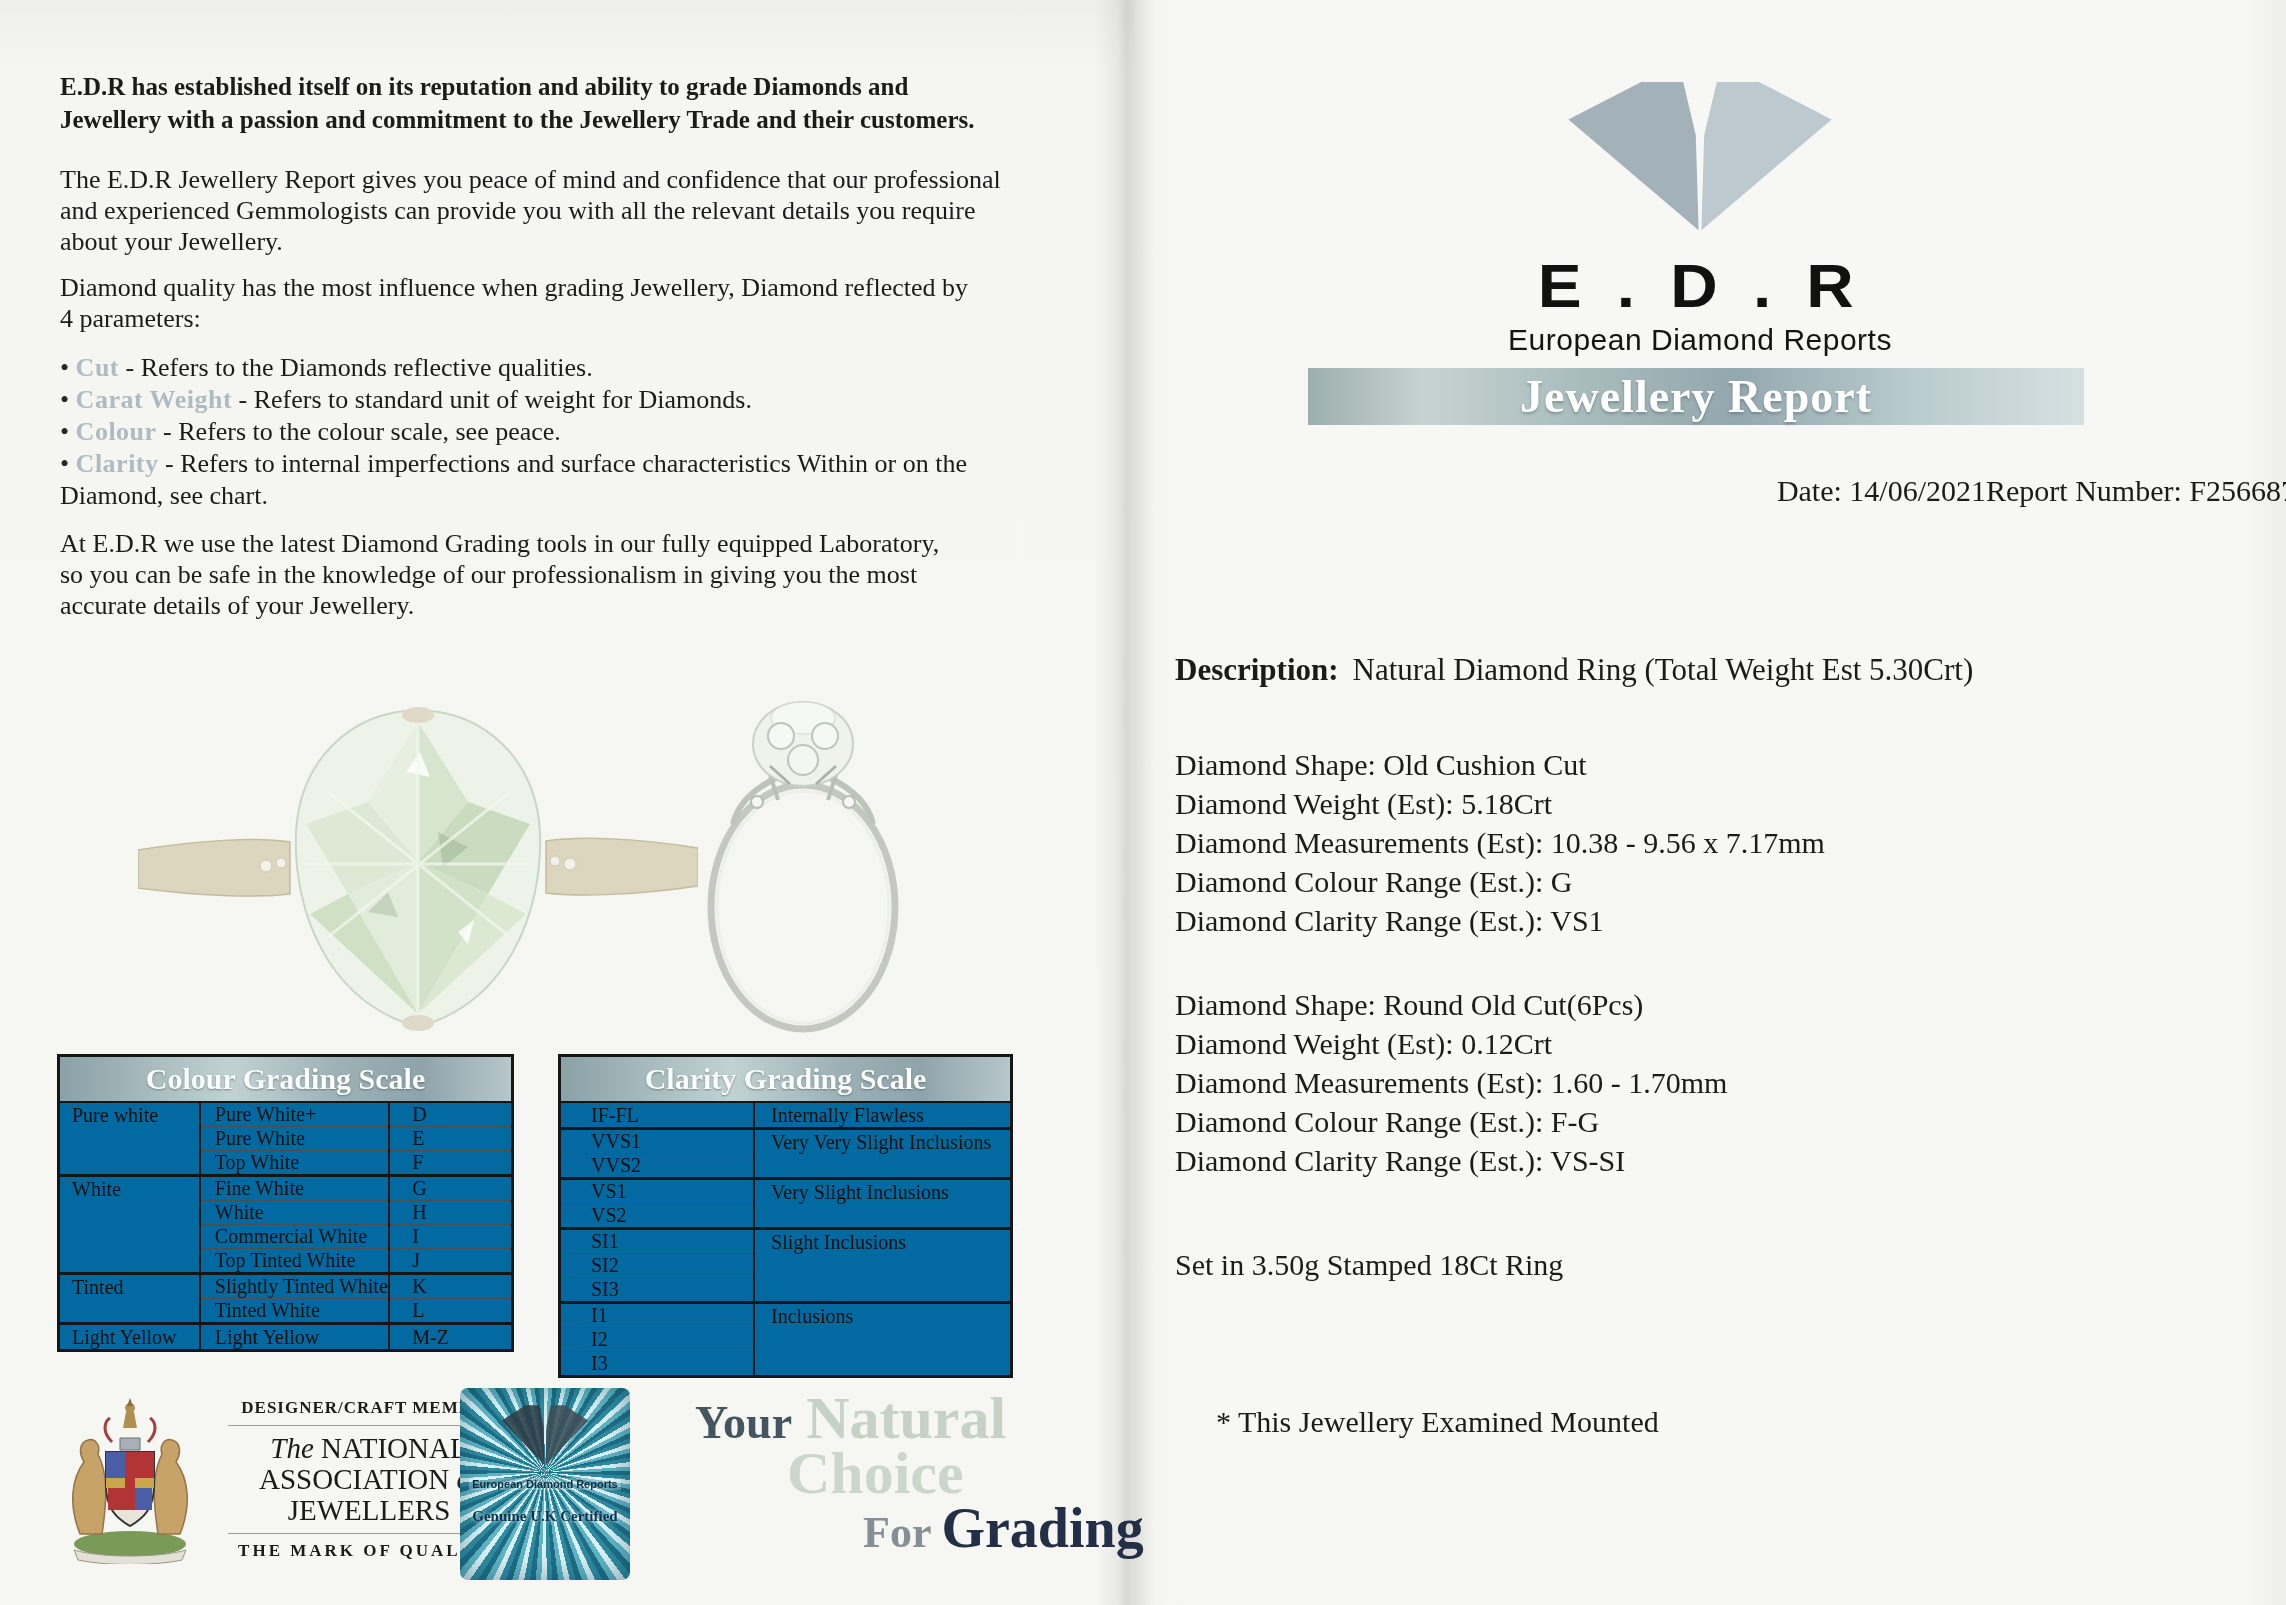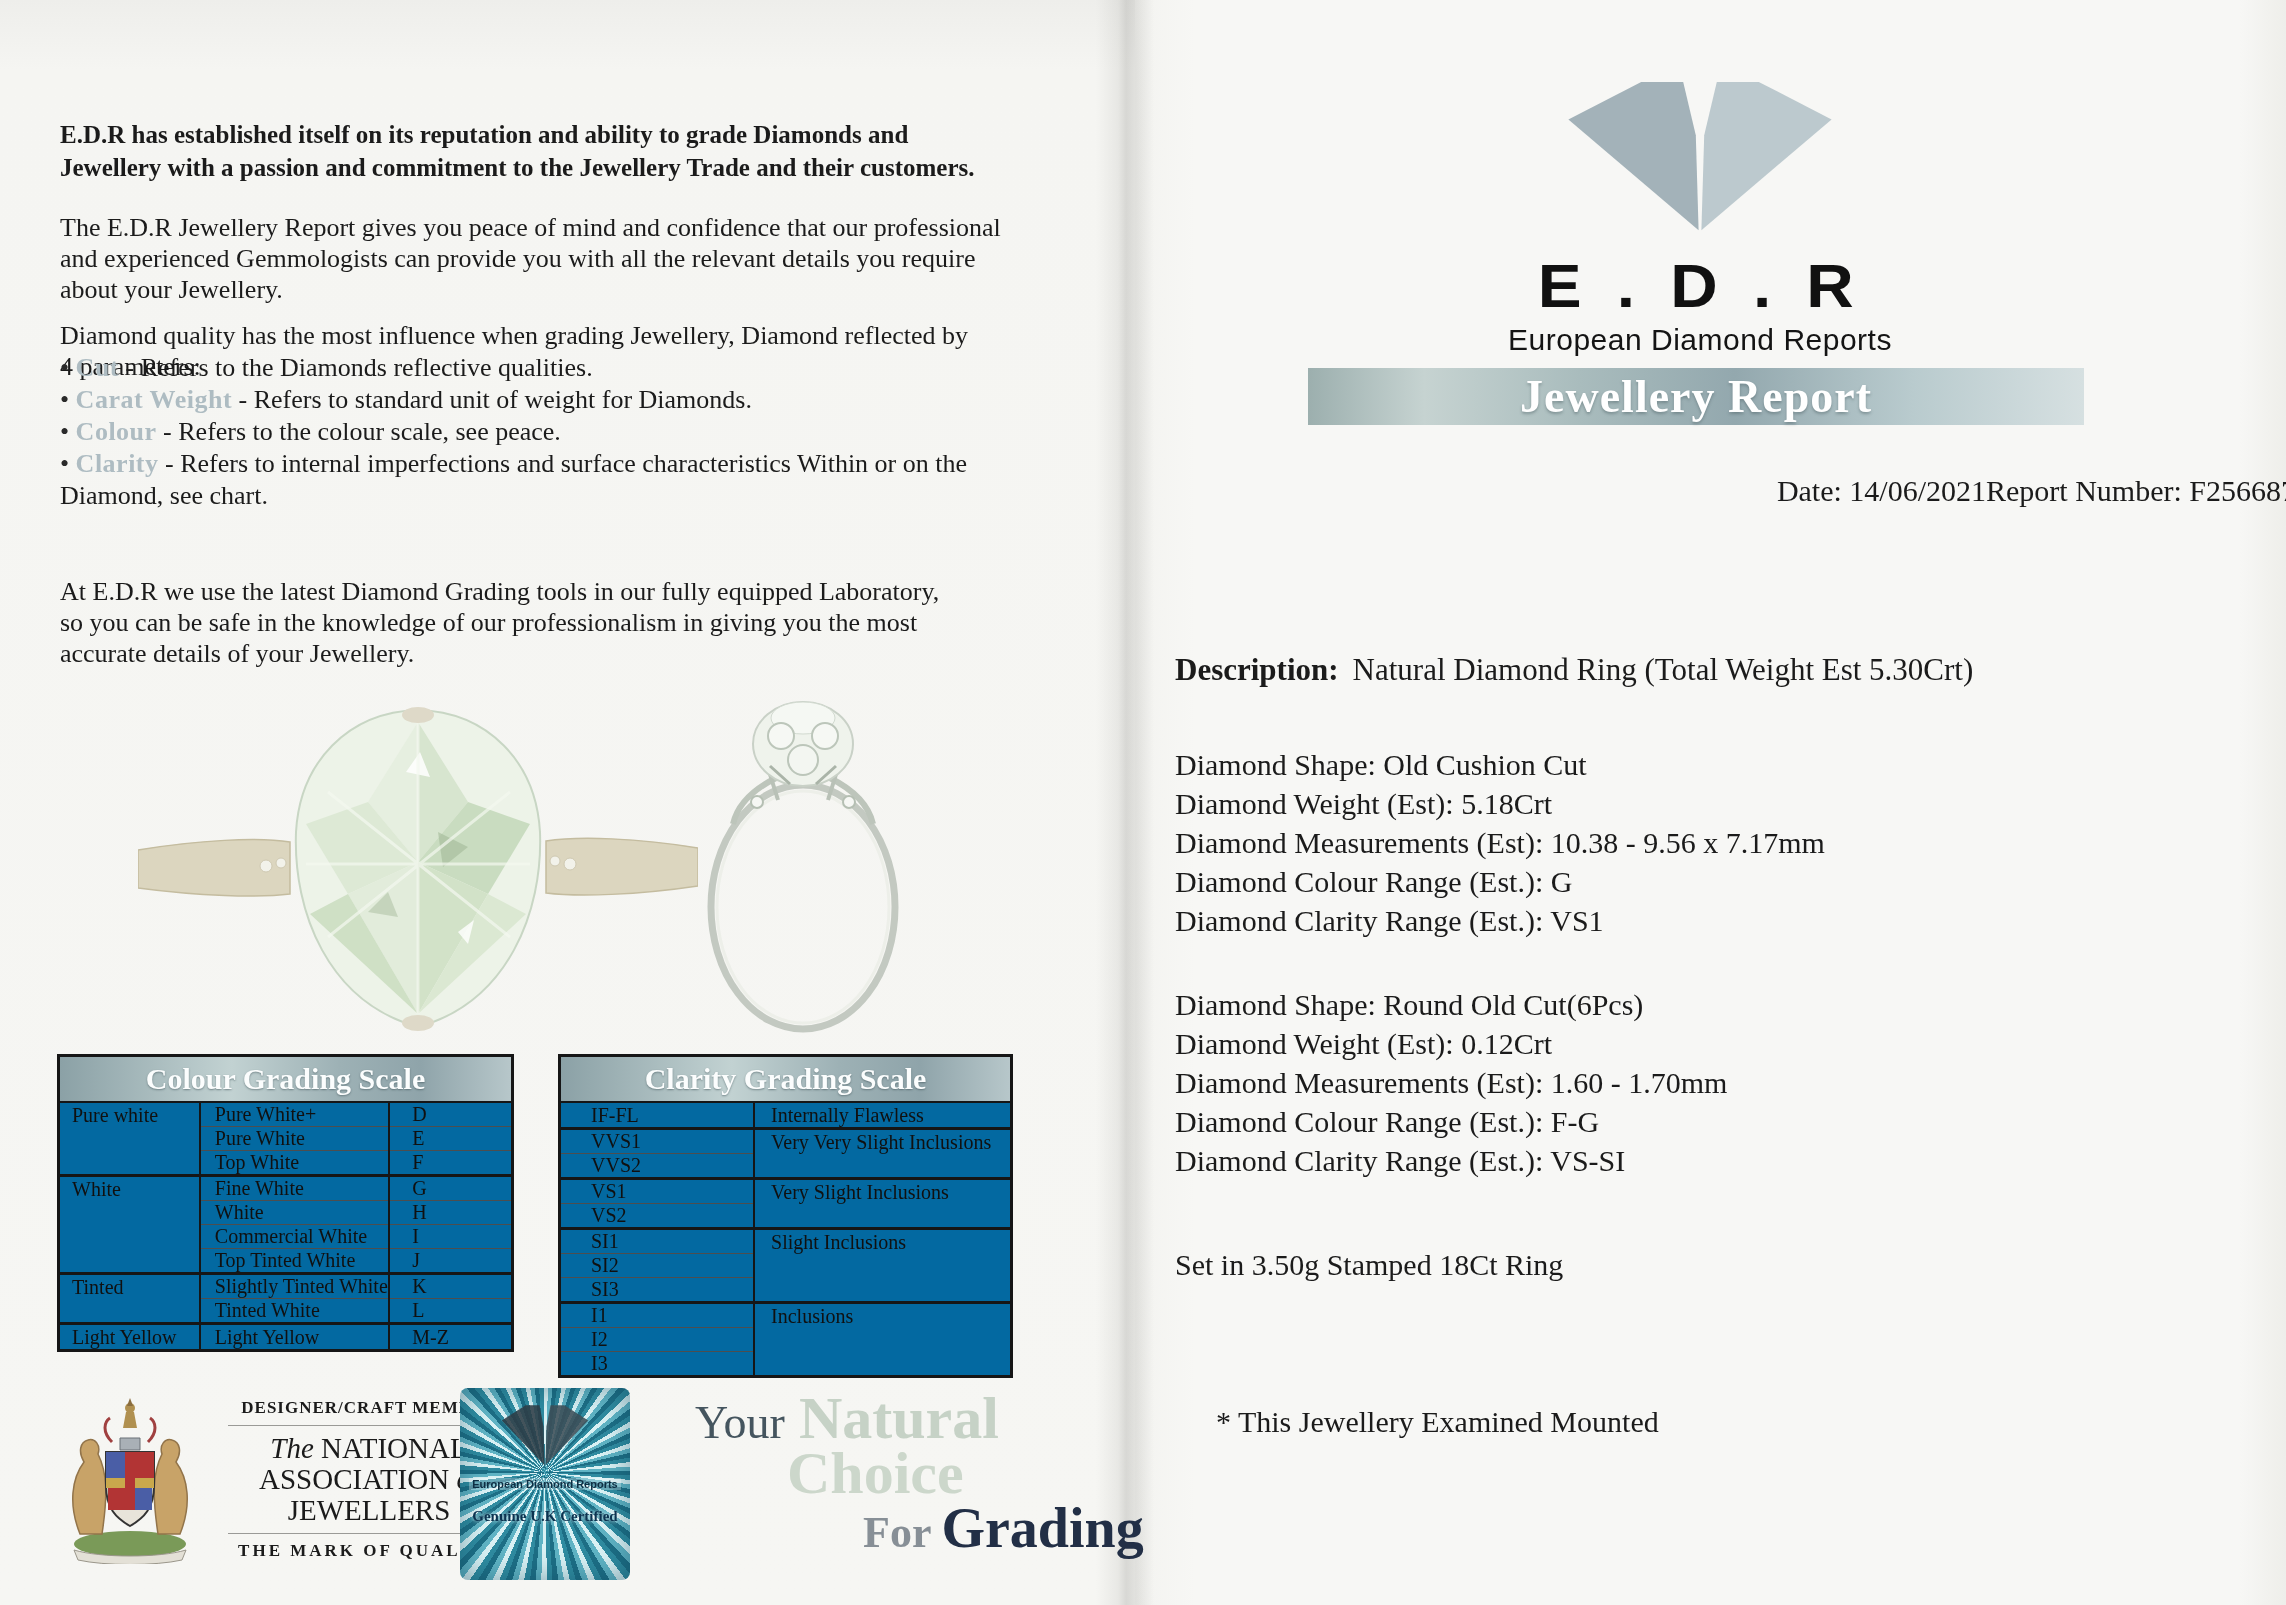--- a/index.html
+++ b/index.html
@@ -2,21 +2,21 @@
 <html><head>
 <meta charset="utf-8">
 <style>
   html,body{margin:0;padding:0;}
   body{
     width:2286px;height:1605px;position:relative;overflow:hidden;
     background:#f4f4f1;
     font-family:"Liberation Serif",serif;color:#1b1b1b;
   }
   .abs{position:absolute;}
-  .pre{white-space:pre-line;margin-top:48px;}
+  .pre{white-space:pre-line;}
 
   
   .left-page{left:0;top:0;width:1135px;height:1605px;
     background:linear-gradient(180deg,#eeeeeb 0px,#f5f5f2 70px,#f6f6f3 100%);}
   .right-page{left:1135px;top:0;width:1151px;height:1605px;
     background:linear-gradient(90deg,#f3f3f0 0px,#f7f7f5 60px,#f7f7f5 96%,#eeeeea 100%);}
   .fold{left:1096px;top:0;width:58px;height:1605px;
     background:linear-gradient(90deg,rgba(0,0,0,0) 0%,rgba(110,110,104,.10) 38%,rgba(95,95,90,.20) 52%,rgba(0,0,0,0) 100%);}
 
   
@@ -67,21 +67,21 @@
       #2f8ba0 0deg 3deg,#d9f1f4 3deg 6deg,#5fb3c4 6deg 9deg,#1d6e85 9deg 12deg);
     box-shadow:inset 0 0 28px rgba(10,60,80,.45);}
   .holo-inner{position:absolute;left:0;top:0;width:100%;height:100%;text-align:center;}
   .holo svg{margin-top:14px;}
   .holo-brand{font-family:"Liberation Sans",sans-serif;font-size:11px;font-weight:bold;color:#0e2f44;
     background:rgba(255,255,255,.28);display:inline-block;padding:0 3px;margin-top:2px;}
   .holo-cert{font-size:15px;font-weight:bold;color:#0c3350;margin-top:16px;
     text-shadow:0 0 4px rgba(255,255,255,.9);}
 
   .tagline{left:695px;top:1384px;width:340px;}
-  .tag-l1 .your{font-size:46px;font-weight:normal;color:#45555f;}
+  .tag-l1 .your{font-size:46px;font-weight:bold;color:#45555f;}
   .tag-l1 .natural{font-size:60px;font-weight:bold;color:#c6d2c6;margin-left:14px;}
   .tag-l2{margin-top:-14px;margin-left:92px;}
   .tag-l2 .choice{font-size:60px;font-weight:bold;color:#ccd7cb;}
   .tag-l3{margin-top:-12px;margin-left:168px;}
   .tag-l3 .for{font-size:44px;font-weight:bold;color:#878f96;}
   .tag-l3 .grading{font-size:56px;font-weight:bold;color:#222f46;margin-left:10px;}
 
   
   .edr-logo{left:1500px;top:74px;width:400px;text-align:center;}
   .edr-name{font-family:"Liberation Sans",sans-serif;font-size:62px;font-weight:bold;

